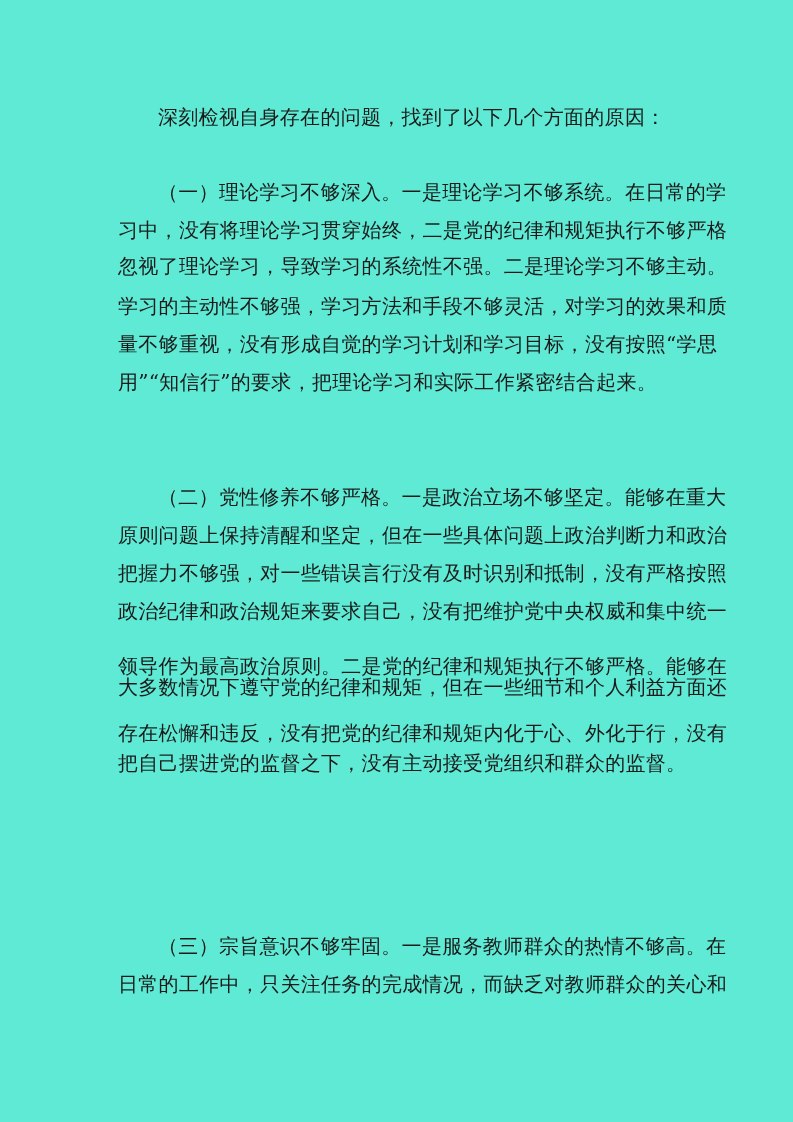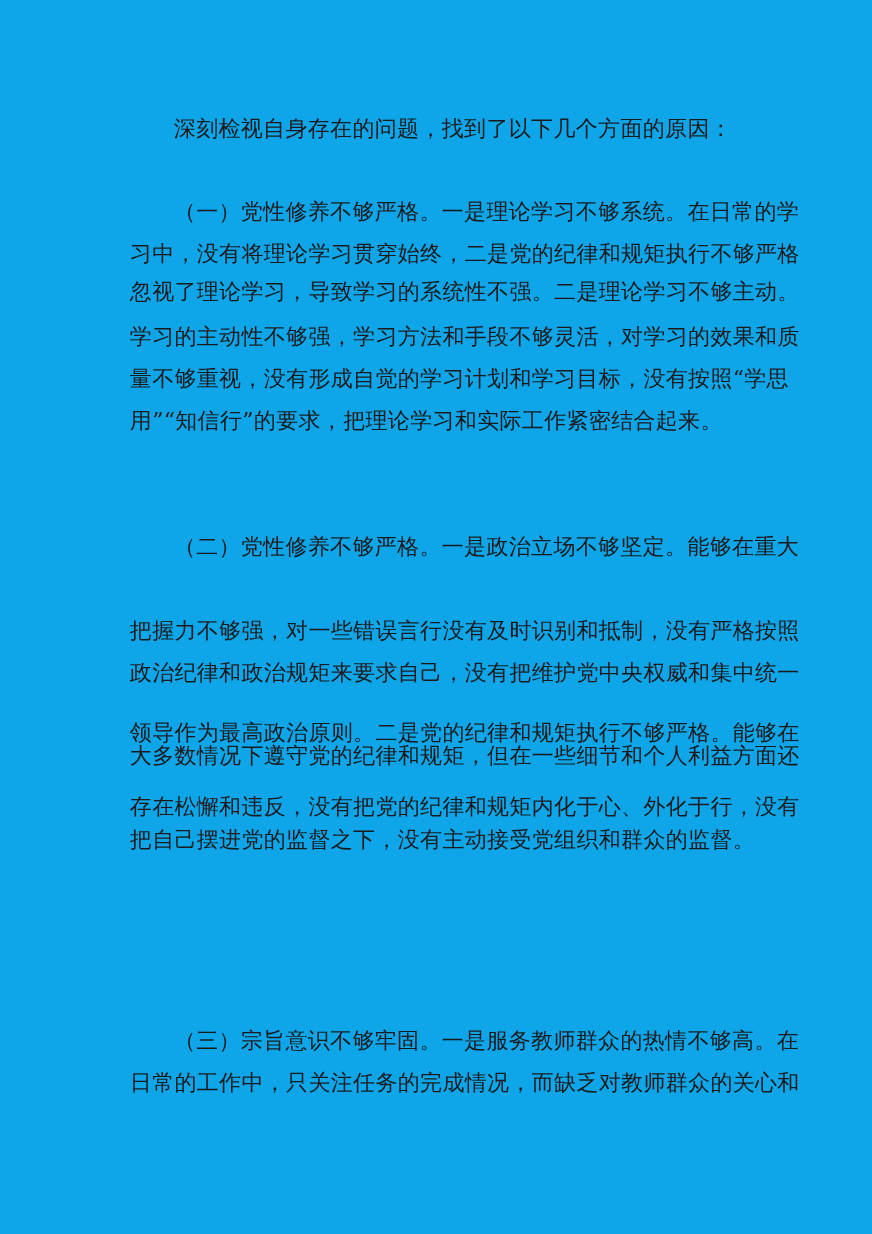--- a/index.html
+++ b/index.html
@@ -1,37 +1,38 @@
 <!DOCTYPE html>
 <html><head>
 <meta charset="utf-8">
 <style>
   html, body { margin: 0; padding: 0; background: #ffffff; }
   body { width: 793px; height: 1122px; position: relative; overflow: hidden;
          font-family: "DejaVu Serif", "Liberation Serif", serif; color: #1a1a1a; }
-  .page { position: absolute; left: 0; top: 0; width: 793px; height: 1122px; background: #0ea5e9; }
+  .page { position: absolute; left: 0; top: 0; width: 793px; height: 1122px; background: #5eead4; }
   .line { position: absolute; left: 118px; width: 570px; height: 38px; line-height: 38px;
           font-size: 20px; white-space: nowrap; letter-spacing: 0.3px; }
   .indent { left: 158px; width: 530px; }
 </style>
 </head>
 <body>
 
 <div class="page">
 
   <div class="line indent" style="top:98px;">深刻检视自身存在的问题，找到了以下几个方面的原因：</div>
 
-  <div class="line indent" style="top:173px;">（一）党性修养不够严格。一是理论学习不够系统。在日常的学</div>
+  <div class="line indent" style="top:173px;">（一）理论学习不够深入。一是理论学习不够系统。在日常的学</div>
   <div class="line" style="top:211px;">习中，没有将理论学习贯穿始终，二是党的纪律和规矩执行不够严格</div>
   <div class="line" style="top:249px;font-family:Liberation Mono, monospace;">忽视了理论学习，导致学习的系统性不强。二是理论学习不够主动。</div>
   <div class="line" style="top:287px;">学习的主动性不够强，学习方法和手段不够灵活，对学习的效果和质</div>
   <div class="line" style="top:325px;">量不够重视，没有形成自觉的学习计划和学习目标，没有按照“学思</div>
   <div class="line indent" style="top:478px;">（二）党性修养不够严格。一是政治立场不够坚定。能够在重大</div>
 
   <div class="line" style="top:363px;">用”“知信行”的要求，把理论学习和实际工作紧密结合起来。</div>
+  <div class="line" style="top:516px;">原则问题上保持清醒和坚定，但在一些具体问题上政治判断力和政治</div>
   <div class="line" style="top:554px;">把握力不够强，对一些错误言行没有及时识别和抵制，没有严格按照</div>
   <div class="line" style="top:592px;">政治纪律和政治规矩来要求自己，没有把维护党中央权威和集中统一</div>
   <div class="line" style="top:647px;">领导作为最高政治原则。二是党的纪律和规矩执行不够严格。能够在</div>
   <div class="line" style="top:668px;">大多数情况下遵守党的纪律和规矩，但在一些细节和个人利益方面还</div>
   <div class="line" style="top:714px;">存在松懈和违反，没有把党的纪律和规矩内化于心、外化于行，没有</div>
   <div class="line" style="top:744px;">把自己摆进党的监督之下，没有主动接受党组织和群众的监督。</div>
 
   <div class="line indent" style="top:927px;">（三）宗旨意识不够牢固。一是服务教师群众的热情不够高。在</div>
   <div class="line" style="top:965px;">日常的工作中，只关注任务的完成情况，而缺乏对教师群众的关心和</div>
 

